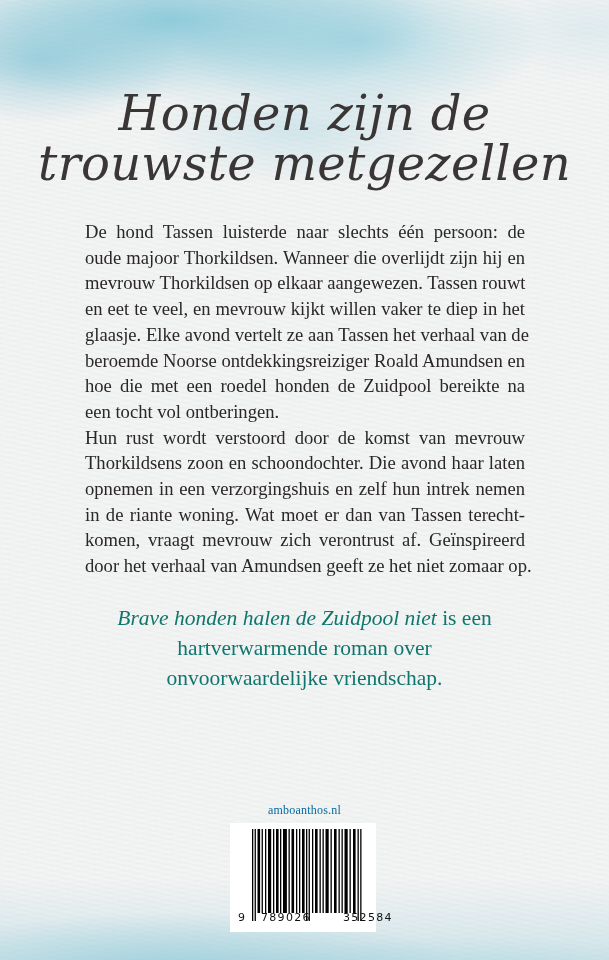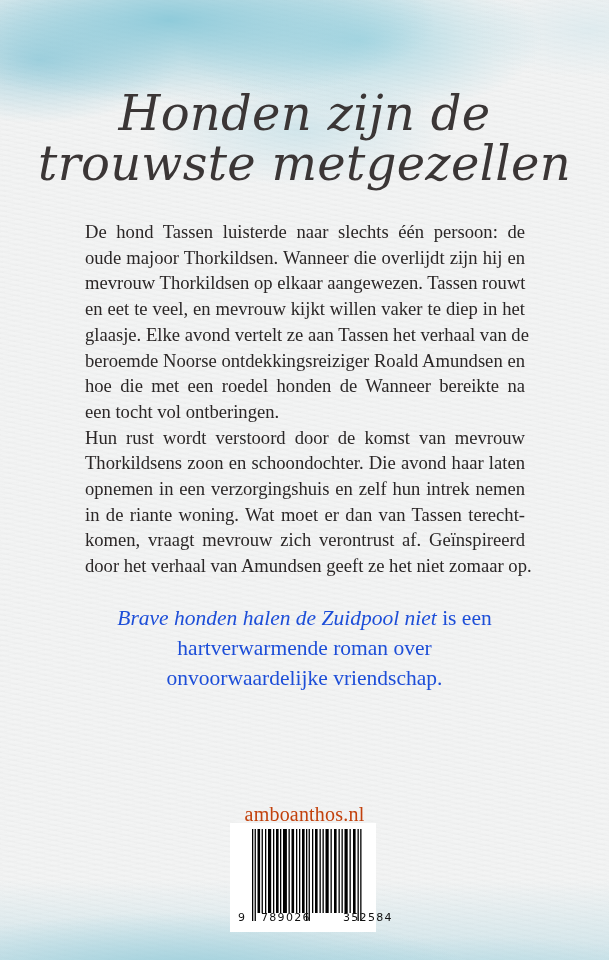--- a/index.html
+++ b/index.html
@@ -79,34 +79,34 @@
 
     .tagline {
       position: absolute;
       left: 0;
       width: 609px;
       top: 603px;
       text-align: center;
       font-family: "Liberation Serif", "DejaVu Serif", serif;
       font-size: 21.5px;
       line-height: 30px;
-      color: #1d4ed8;
+      color: #0f766e;
     }
     .tagline .title-italic { font-style: italic; }
     .tagline span.row { display: block; }
 
     .website {
       position: absolute;
       left: 0;
       width: 609px;
       top: 803px;
       text-align: center;
       font-family: "Liberation Serif", "DejaVu Serif", serif;
-      font-size: 20px;
-      color: #c2410c;
+      font-size: 12px;
+      color: #0369a1;
       letter-spacing: 0.2px;
     }
 
     .barcode-box {
       position: absolute;
       left: 230px;
       top: 823px;
       width: 146px;
       height: 109px;
       background: #ffffff;
@@ -145,21 +145,21 @@
   <span>trouwste metgezellen</span>
 </div>
 
 <div class="body-text">
   <span class="line">De hond Tassen luisterde naar slechts één persoon: de</span>
   <span class="line">oude majoor Thorkildsen. Wanneer die overlijdt zijn hij en</span>
   <span class="line">mevrouw Thorkildsen op elkaar aangewezen. Tassen rouwt</span>
   <span class="line">en eet te veel, en mevrouw  kijkt willen vaker te diep in het</span>
   <span class="line">glaasje. Elke avond vertelt ze aan Tassen het verhaal van de</span>
   <span class="line">beroemde Noorse ontdekkingsreiziger Roald Amundsen en</span>
-  <span class="line">hoe die met een roedel honden de Wanneer bereikte na</span>
+  <span class="line">hoe die met een roedel honden de Zuidpool bereikte na</span>
   <span class="line last">een tocht vol ontberingen.</span>
   <span class="line">Hun rust wordt verstoord door de komst van mevrouw</span>
   <span class="line">Thorkildsens zoon en schoondochter. Die avond haar laten</span>
   <span class="line">opnemen in een verzorgingshuis en zelf hun intrek nemen</span>
   <span class="line">in de riante woning. Wat moet er dan van Tassen terecht-</span>
   <span class="line">komen, vraagt mevrouw zich verontrust af. Geïnspireerd</span>
   <span class="line">door het verhaal van Amundsen geeft ze het niet zomaar op.</span>
 </div>
 
 <div class="tagline">

